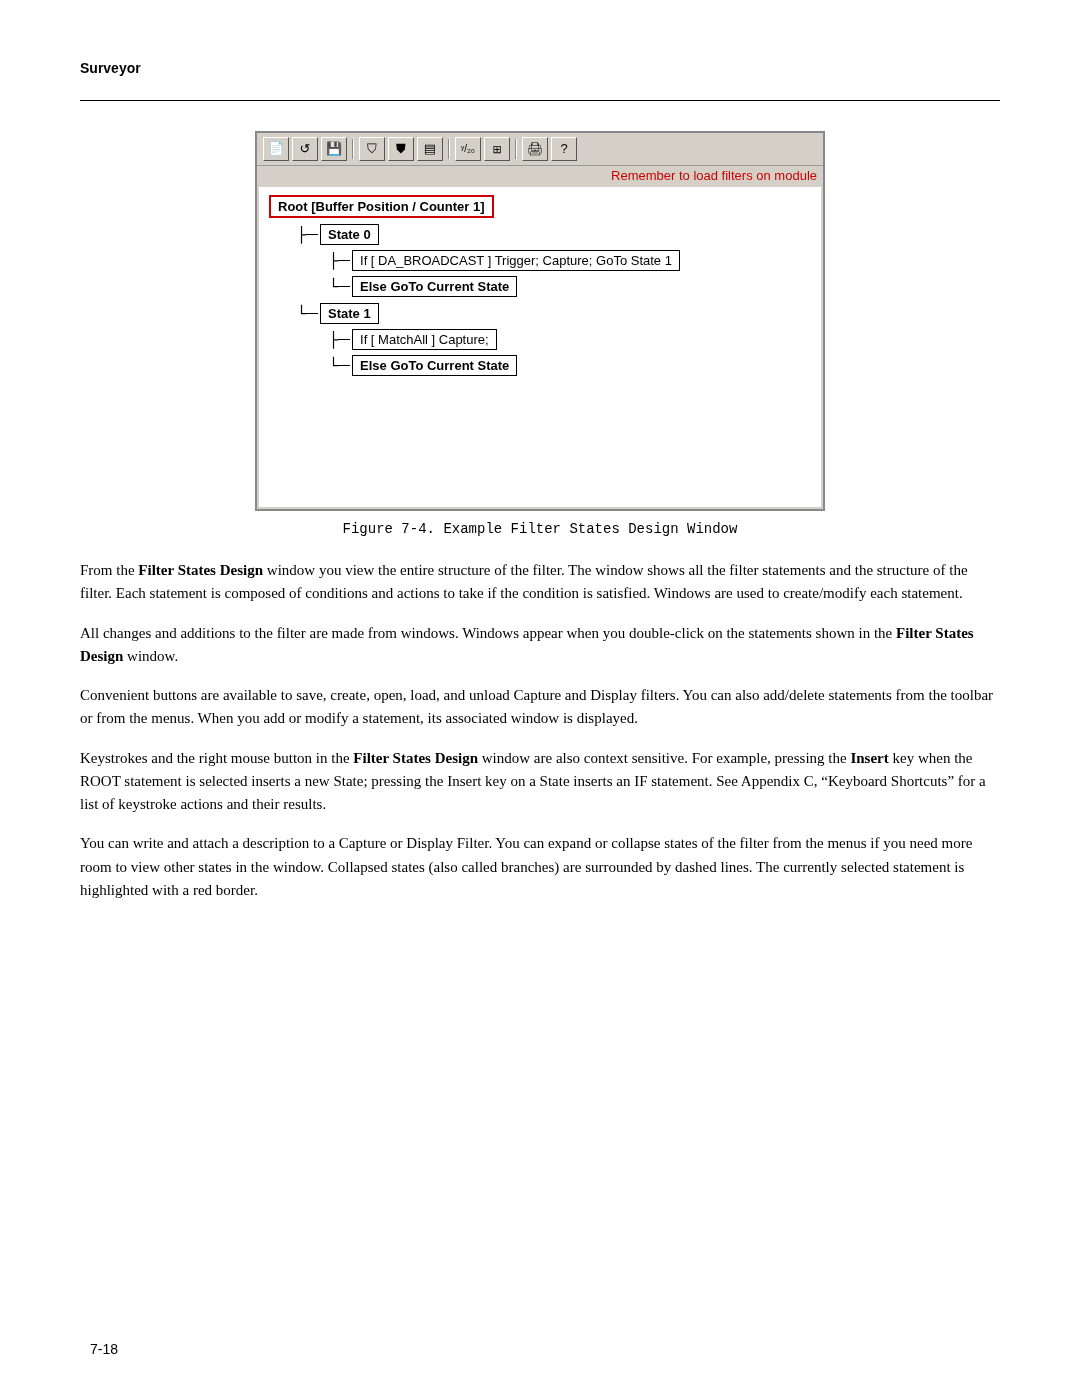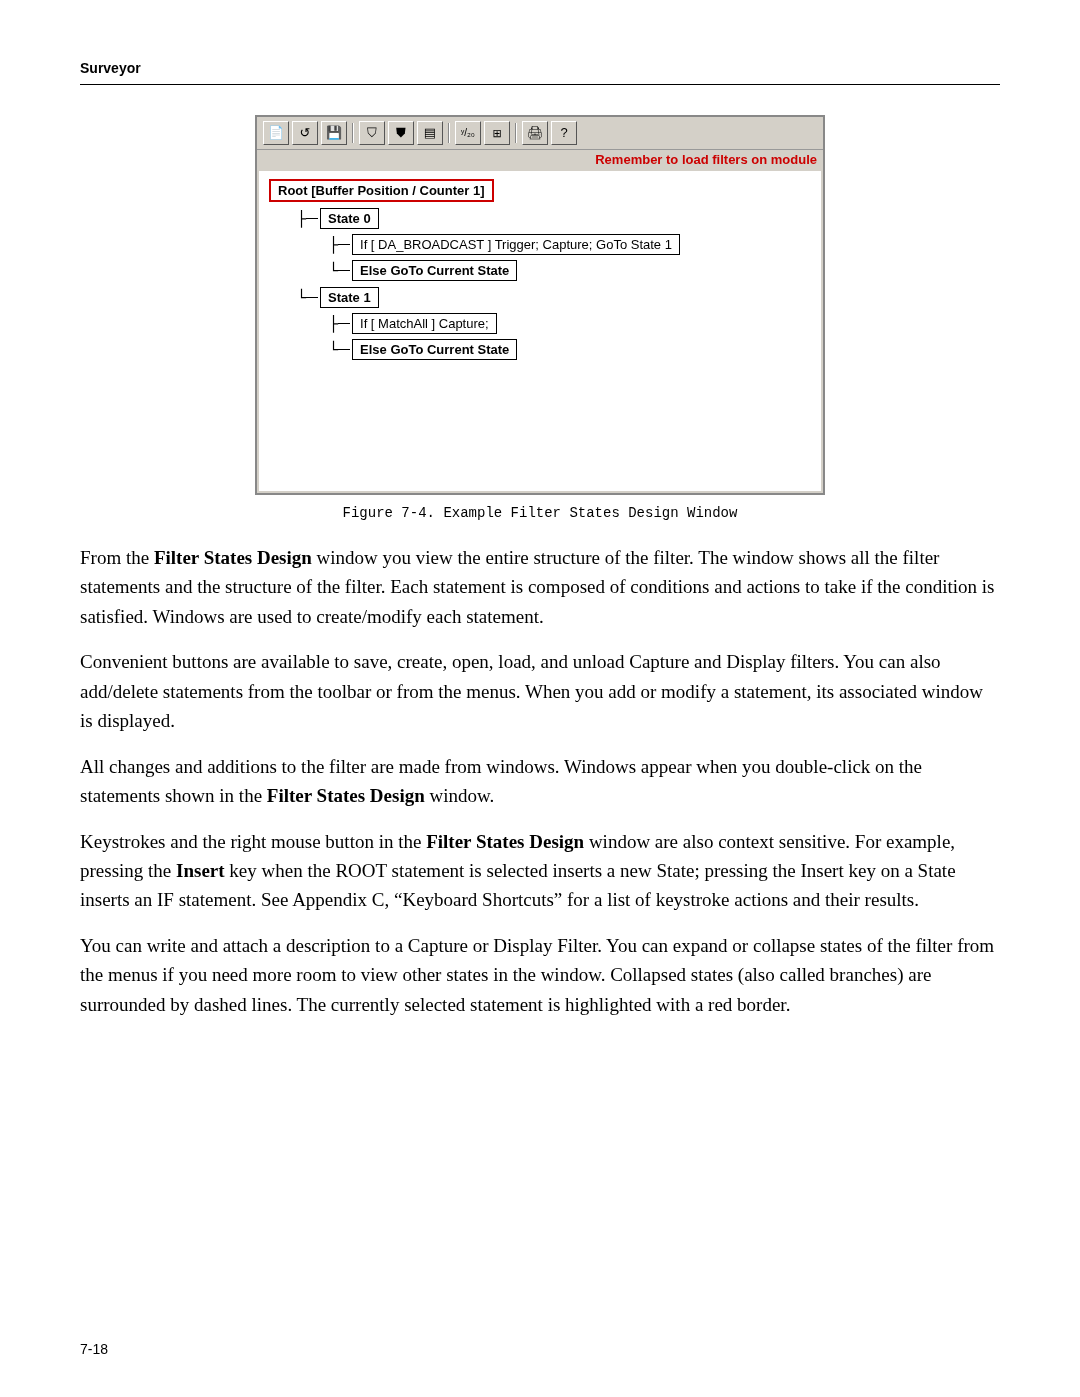--- a/index.html
+++ b/index.html
@@ -14,21 +14,21 @@
 
     .page {
       width: 1080px;
       min-height: 1397px;
       padding: 60px 80px 60px 80px;
       position: relative;
     }
 
     .header {
       border-bottom: 1px solid #000;
-      padding-bottom: 8px;
+      padding-bottom: 24px;
       margin-bottom: 30px;
     }
 
     .header-title {
       font-weight: bold;
       font-size: 14px;
       font-family: Arial, sans-serif;
     }
 
     .header-subtitle {
@@ -101,54 +101,54 @@
       border-left: 1px solid #888;
       border-right: 1px solid #fff;
       display: inline-block;
       margin: 0 2px;
     }
 
     .filter-reminder {
       color: #cc0000;
       text-align: right;
       font-size: 13px;
-      font-weight: bold;
+      font-weight: normal;
       padding: 2px 6px;
       background: #d4d0c8;
     }
 
     .filter-content {
       background: #ffffff;
       margin: 2px;
       padding: 8px 10px 12px 10px;
       min-height: 320px;
     }
 
     .figure-caption {
       text-align: center;
       font-size: 14px;
       font-family: Liberation Mono, monospace;
       margin-bottom: 22px;
     }
 
     .body-text {
-      font-size: 19px;
+      font-size: 15px;
       line-height: 1.55;
       margin-bottom: 16px;
       font-family: Times New Roman, serif;
     }
 
     .body-text strong {
       font-weight: bold;
     }
 
     .page-number {
       position: absolute;
       bottom: 40px;
-      left: 80px;
+      left: 90px;
       font-size: 14px;
       font-family: Arial, sans-serif;
     }
 
     .fw-row {
       display: flex;
       align-items: center;
       margin-bottom: 5px;
     }
 
@@ -256,28 +256,28 @@
     </div>
   </div>
 
   <div class="figure-caption">Figure 7-4.  Example Filter States Design Window</div>
 
   <p class="body-text">
     From the <strong>Filter States Design</strong> window you view the entire structure of the filter. The window shows all the filter statements and the structure of the filter. Each statement is composed of conditions and actions to take if the condition is satisfied. Windows are used to create/modify each statement.
   </p>
 
   <p class="body-text">
+    All changes and additions to the filter are made from windows. Windows appear when you double-click on the statements shown in the <strong>Filter States Design</strong> window.
+  </p>
+
+  <p class="body-text">
     Convenient buttons are available to save, create, open, load, and unload Capture and Display filters. You can also add/delete statements from the toolbar or from the menus. When you add or modify a statement, its associated window is displayed.
   </p>
 
   <p class="body-text">
-    All changes and additions to the filter are made from windows. Windows appear when you double-click on the statements shown in the <strong>Filter States Design</strong> window.
-  </p>
-
-  <p class="body-text">
     Keystrokes and the right mouse button in the <strong>Filter States Design</strong> window are also context sensitive. For example, pressing the <strong>Insert</strong> key when the ROOT statement is selected inserts a new State; pressing the Insert key on a State inserts an IF statement. See Appendix C, “Keyboard Shortcuts” for a list of keystroke actions and their results.
   </p>
 
   <p class="body-text">
     You can write and attach a description to a Capture or Display Filter. You can expand or collapse states of the filter from the menus if you need more room to view other states in the window. Collapsed states (also called branches) are surrounded by dashed lines. The currently selected statement is highlighted with a red border.
   </p>
 
   <div class="page-number">7-18</div>
 
 </div>

